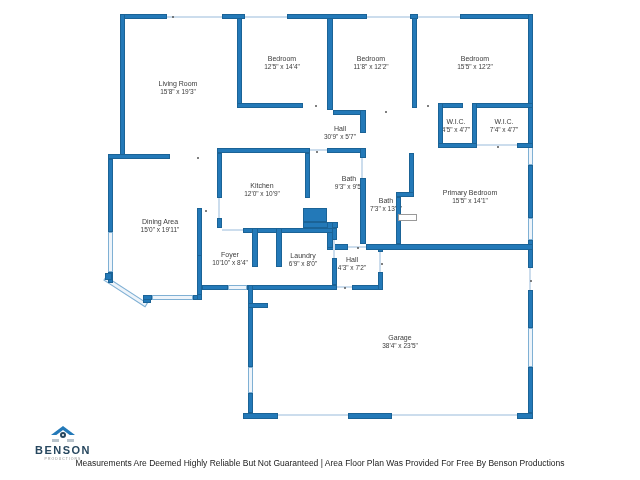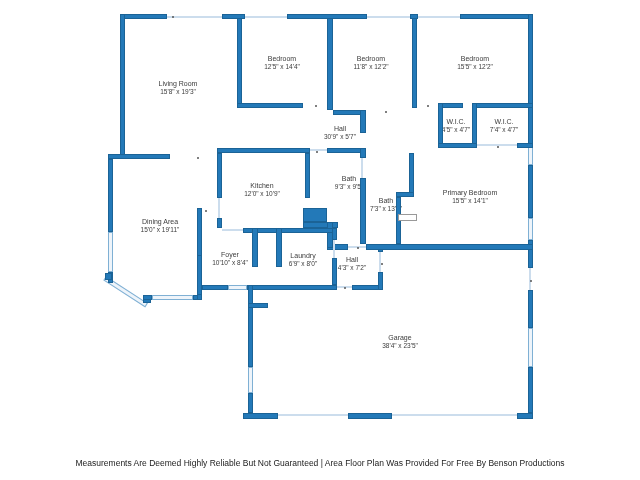--- a/index.html
+++ b/index.html
@@ -204,15 +204,26 @@
       <div class="dot" style="left: 427px; top: 105px;"></div>
       <div class="dot" style="left: 497px; top: 146px;"></div>
       <div class="dot" style="left: 344px; top: 287px;"></div>
       <div class="dot" style="left: 357px; top: 247px;"></div>
       <div class="dot" style="left: 381px; top: 263px;"></div>
       <div class="dot" style="left: 530px; top: 280px;"></div>
       <div class="dot" style="left: 205px; top: 210px;"></div>
       <div class="dot" style="left: 172px; top: 16px;"></div>
     </div>
 
+  <div id="logo">
+    <div id="logo-house">
+      <div id="roof"></div>
+      <div id="roof-inner"></div>
+      <div id="lens"></div>
+      <div id="base-l"></div>
+      <div id="base-r"></div>
+    </div>
+    <div id="logo-brand">BENSON</div>
+    <div id="logo-tagline">PRODUCTIONS</div>
+  </div>
 
   <div id="footer-text">Measurements Are Deemed Highly Reliable But Not Guaranteed | Area Floor Plan Was Provided For Free By Benson Productions</div>
 </div>
 
 </body></html>

